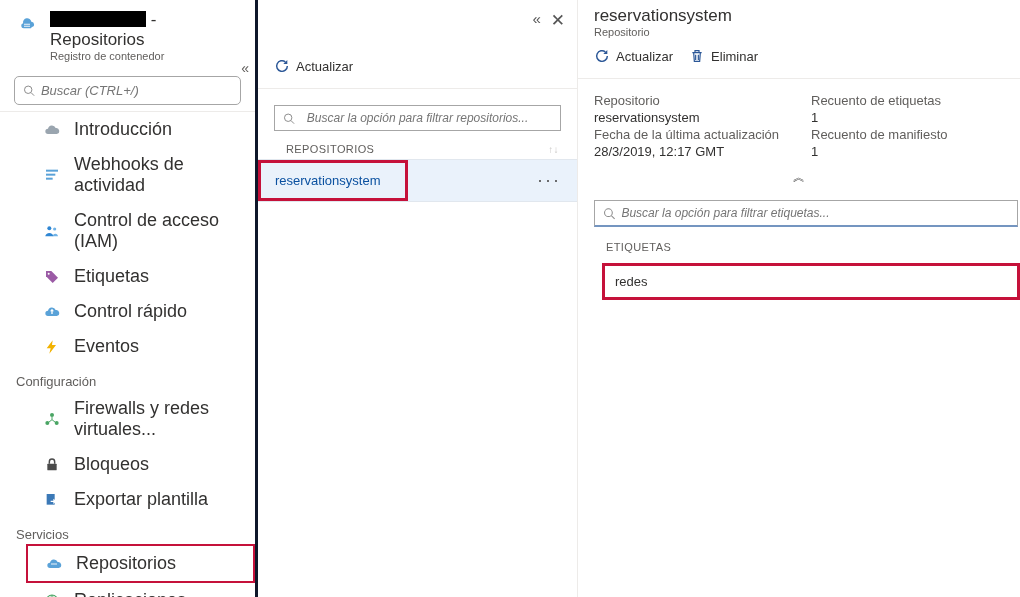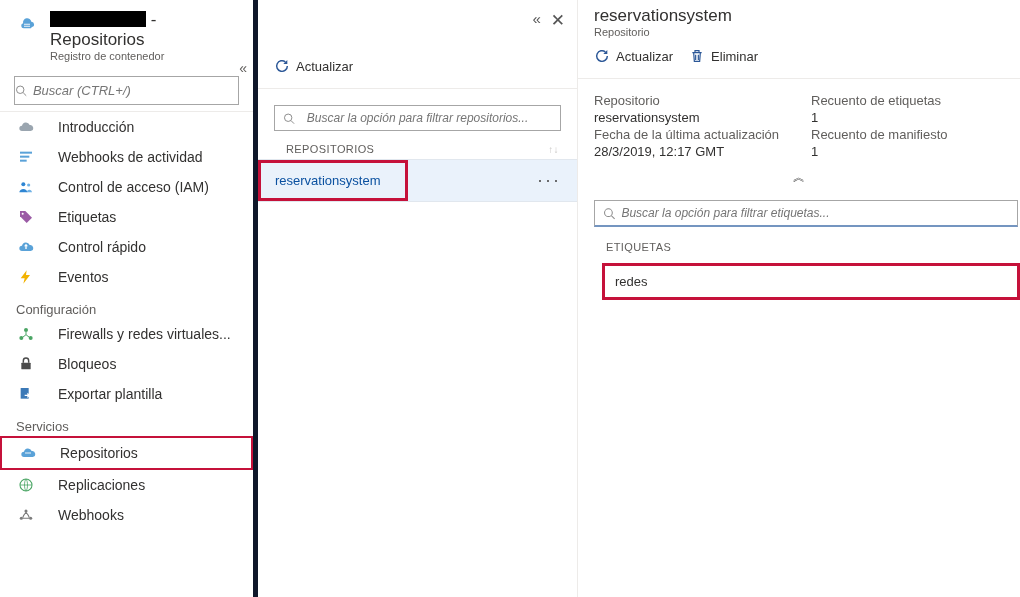--- a/index.html
+++ b/index.html
@@ -14,56 +14,57 @@
     display: flex;
   }
 
   
   .ico { width:16px; height:16px; display:inline-flex; align-items:center; justify-content:center; flex-shrink:0; }
   .ico svg { width:16px; height:16px; }
 
   
   .col-nav {
     width: 258px;
-    border-right: 5px solid #0f172a;
+    border-right: 3px solid #0f172a;
     display: flex;
     flex-direction: column;
     position: relative;
   }
   .nav-header {
     display:flex; align-items:flex-start; gap:10px;
     padding: 10px 14px 6px 14px;
   }
   .nav-header .cloud { width:26px; height:22px; margin-top:4px; }
   .nav-title { font-size:17px; font-weight:400; }
   .nav-sub { font-size:11px; color:#605e5c; }
   .redact { display:inline-block; width:96px; height:16px; background:#000; vertical-align:-2px; }
 
   .nav-expand {
     position:absolute; top:60px; right:6px; font-size:14px; color:#605e5c;
   }
   .nav-search-wrap { padding: 8px 14px 6px 14px; }
   .nav-search {
-    border:1px solid #a6a6a6; border-radius:0;
+    border:1px solid #a6a6a6; border-radius:5px;
     display:flex; align-items:center; gap:6px;
-    padding: 6px 0;
+    padding: 6px 8px;
   }
   .nav-search input { border:0; outline:0; font-size:13px; font-style:italic; width:100%; color:#605e5c; background:transparent; }
 
   .nav-scroll { overflow-y:auto; flex:1; border-top:1px solid #edebe9; position:relative; }
   .nav-scroll::-webkit-scrollbar { width:10px; }
   .nav-scroll::-webkit-scrollbar-thumb { background:#c8c6c4; }
   .nav-scroll::-webkit-scrollbar-track { background:#f3f2f1; }
 
   .nav-section { padding: 10px 0 2px 16px; font-size:13px; color:#605e5c; }
   .nav-item {
-    display:flex; align-items:center; gap:24px;
+    display:flex; align-items:center; gap:14px;
     padding: 7px 14px 7px 18px;
     cursor:pointer;
-    font-size:14px;
+    font-size:18px;
+    margin-left:26px;
   }
   .nav-item.selected {
     border:2px solid #c5113a;
   }
   .nav-item .ico svg { width:16px; height:16px; }
 
   
   .col-mid {
     width: 320px;
     border-right: 1px solid #edebe9;

